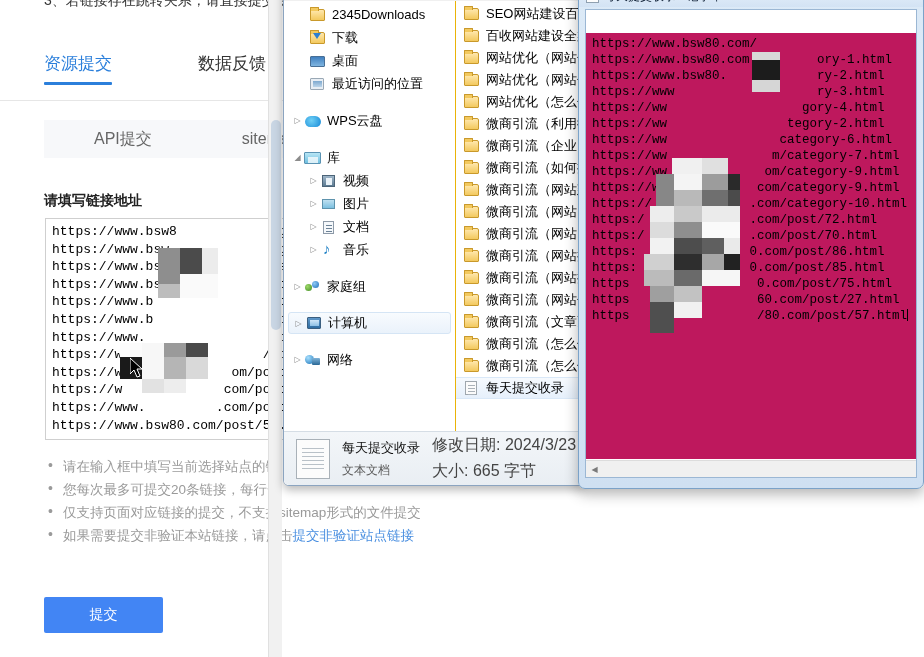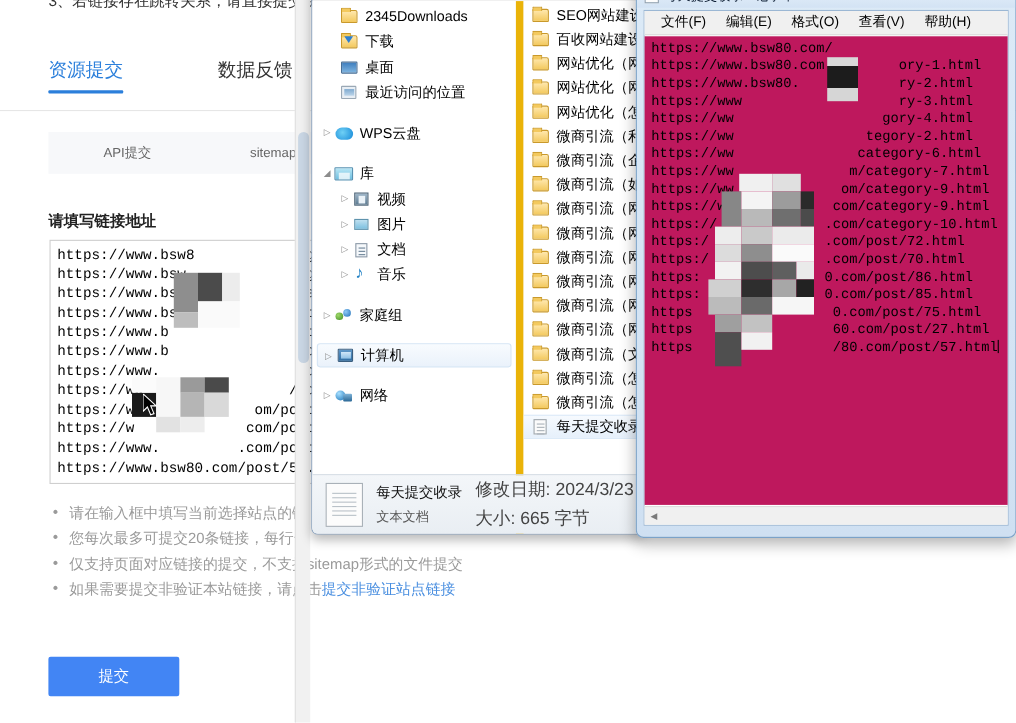--- a/index.html
+++ b/index.html
@@ -37,21 +37,21 @@
   .tabs-rule {
     position: absolute; left: 0; top: 100px; width: 924px; height: 1px;
     background: #e6e6e6;
   }
 
   .subtab-bar {
     position: absolute; left: 44px; top: 120px;
     width: 880px; height: 38px; background: #f7f8fa;
     display: flex; align-items: center; padding-left: 50px; gap: 90px;
   }
-  .subtab { font-size: 12px; color: #666; cursor: pointer; white-space: nowrap; }
+  .subtab { font-size: 16px; color: #666; cursor: pointer; white-space: nowrap; }
 
   .field-label {
     position: absolute; left: 44px; top: 192px;
     font-size: 14px; font-weight: bold; color: #222; white-space: nowrap;
   }
 
   .url-box {
     position: absolute; left: 45px; top: 218px;
     width: 845px; height: 222px;
     border: 1px solid #cfcfcf; background: #fff;
@@ -103,21 +103,21 @@
     border: 1px solid #8ba4c0;
     border-radius: 0 0 6px 6px;
     box-shadow: 0 4px 10px rgba(0,0,0,0.28);
     overflow: hidden;
   }
   .exp-body {
     position: absolute; left: 0; top: 14px; right: 0; bottom: 0;
     background: #fff; display: flex;
   }
   .exp-nav {
-    width: 192px; background: #fff; border-right: 7px solid #eab308;
+    width: 172px; background: #fff; border-right: 1px solid #eab308;
     padding-top: 2px; overflow: hidden; position: relative;
   }
   .nav-item {
     display: flex; align-items: center; height: 23px;
     font-size: 13px; color: #000; padding-left: 8px; cursor: pointer;
     white-space: nowrap;
   }
   .nav-item.indent1 { padding-left: 24px; }
   .nav-item.selected {
     background: linear-gradient(to bottom,#f8fbfe,#eaf2fb);
@@ -628,27 +628,20 @@
     </div>
   </div>
 
   <div class="notepad">
     <div class="np-title">
       <span class="np-title-ico"></span>
       <span>每天提交收录 - 记事本</span>
     </div>
 
     <div class="np-inner">
-      <div class="np-menubar">
-        <span class="np-menu">文件(F)</span>
-        <span class="np-menu">编辑(E)</span>
-        <span class="np-menu">格式(O)</span>
-        <span class="np-menu">查看(V)</span>
-        <span class="np-menu">帮助(H)</span>
-      </div>
 
       <div class="np-text">
         <div class="np-line">https://www.bsw80.com/</div>
         <div class="np-line">https://www.bsw80.com         ory-1.html</div>
         <div class="np-line">https://www.bsw80.            ry-2.html</div>
         <div class="np-line">https://www                   ry-3.html</div>
         <div class="np-line">https://ww                  gory-4.html</div>
         <div class="np-line">https://ww                tegory-2.html</div>
         <div class="np-line">https://ww               category-6.html</div>
         <div class="np-line">https://ww              m/category-7.html</div>

